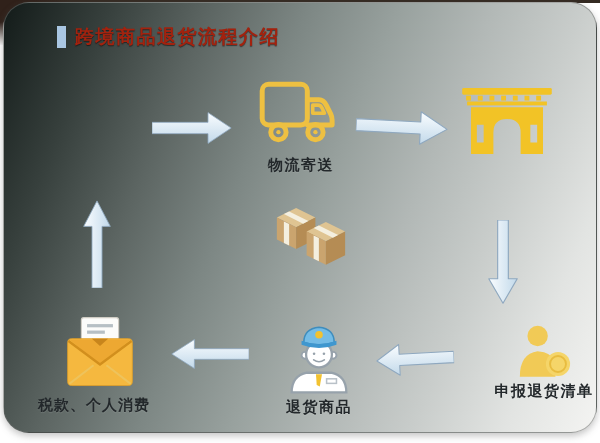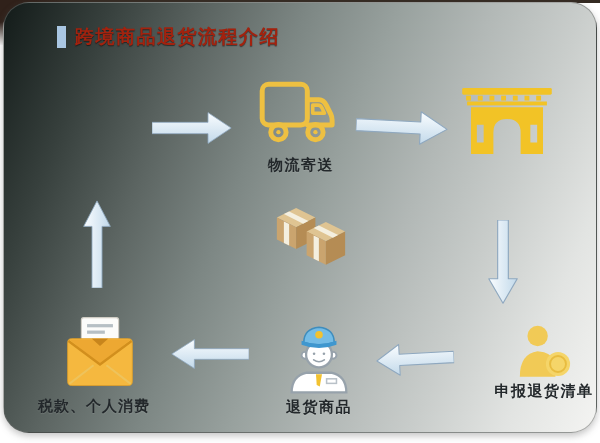--- a/index.html
+++ b/index.html
@@ -19,21 +19,21 @@
   .abs{position:absolute;z-index:3;}
 
   #title-row{left:57px;top:24px;display:flex;align-items:center;}
   #title-bar{width:9px;height:22px;background:#a9c6e2;margin-right:9px;}
   #title-text{font-size:19px;font-weight:bold;color:#a3220e;letter-spacing:1.5px;
     text-shadow:0 1px 1px rgba(0,0,0,0.5);white-space:nowrap;}
 
   .node{position:absolute;z-index:3;display:flex;flex-direction:column;align-items:center;}
   .label{font-size:15px;font-weight:bold;color:#23282b;letter-spacing:1.5px;white-space:nowrap;
     text-shadow:0 1px 1px rgba(255,255,255,0.12);}
-  .label.two-line{text-align:center;line-height:19px;letter-spacing:1px;}
+  .label.two-line{text-align:center;line-height:19px;letter-spacing:1px;font-family:Liberation Serif, serif;}
 
   #node-consumer{left:52px;top:80px;width:96px;}
   #node-logistics{left:250px;top:78px;width:102px;}
   #node-customs-site{left:448px;top:84px;width:118px;}
   #node-returned-goods{left:258px;top:200px;width:106px;}
   #node-declare-list{left:452px;top:322px;width:110px;margin-left:37px;}
   #node-customs-release{left:274px;top:312px;width:90px;}
   #node-refund{left:38px;top:316px;width:146px;align-items:flex-start;}
   #node-refund .icon-wrap{margin-left:20px;}
 

